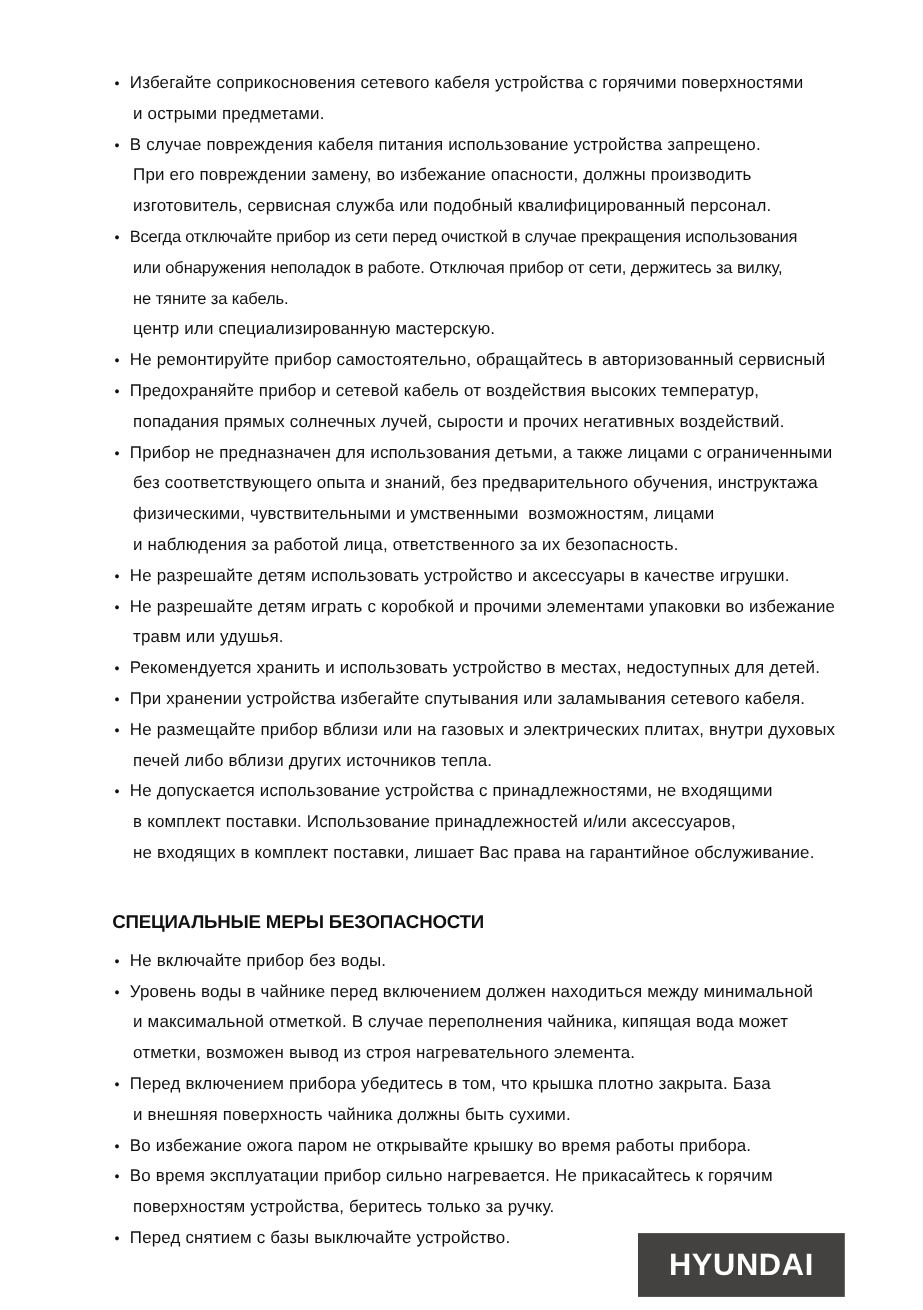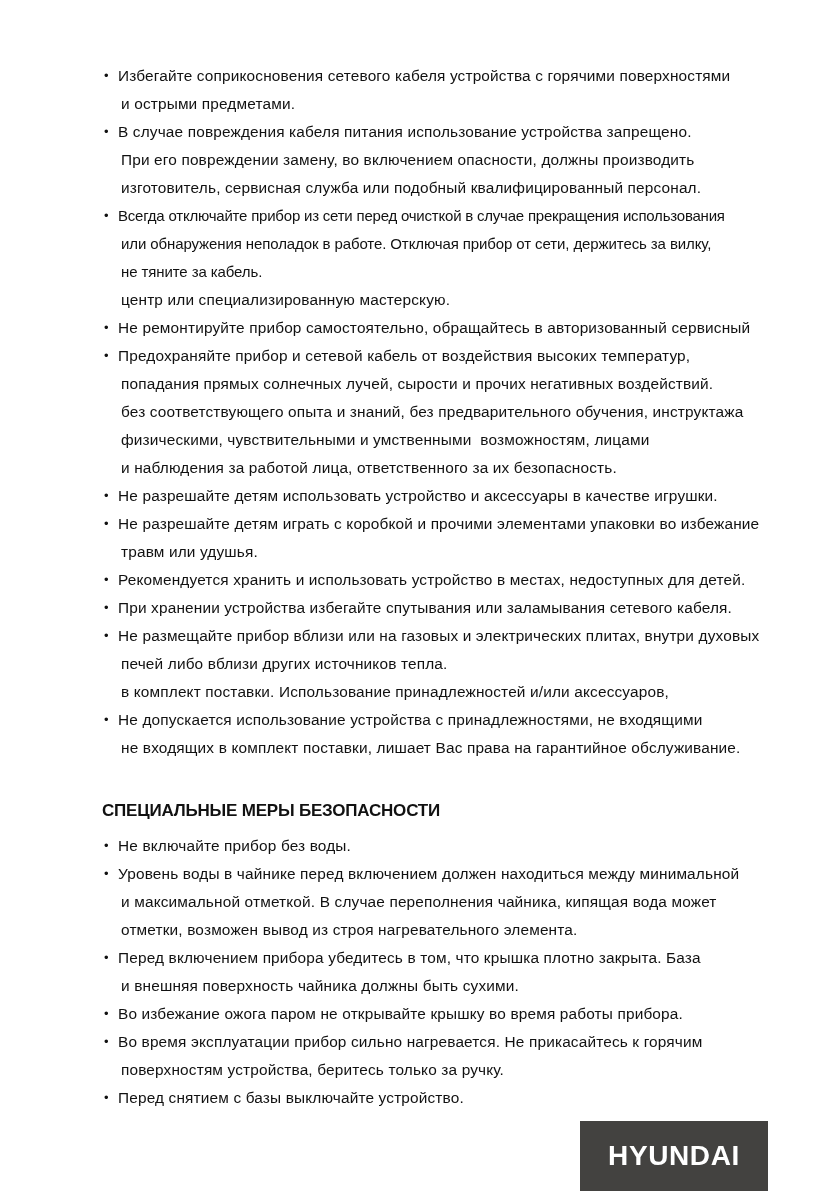--- a/index.html
+++ b/index.html
@@ -73,21 +73,21 @@
     padding: 0;
   }
   .gap-before-heading { height: 34px; }
   .gap-after-heading  { height: 6px; }
 
   #brand-logo {
     position: absolute;
     left: 580px;
     top: 1121px;
     width: 188px;
-    height: 70px;
+    height: 58px;
     background: #434240;
     display: flex;
     align-items: center;
     justify-content: center;
   }
   #brand-logo .brand-text {
     color: #ffffff;
     font-size: 28px;
     font-weight: bold;
     letter-spacing: 0.6px;
@@ -102,37 +102,38 @@
 
   <div id="content">
 
     <div id="general-safety-list">
         <div class="bullet-item">
           <span class="line first">Избегайте соприкосновения сетевого кабеля устройства с горячими поверхностями</span>
           <span class="line cont">и острыми предметами.</span>
         </div>
         <div class="bullet-item">
           <span class="line first">В случае повреждения кабеля питания использование устройства запрещено.</span>
-          <span class="line cont">При его повреждении замену, во включением опасности, должны производить</span>
+          <span class="line cont">При его повреждении замену, во избежание опасности, должны производить</span>
           <span class="line cont">изготовитель, сервисная служба или подобный квалифицированный персонал.</span>
         </div>
         <div class="bullet-item">
           <span class="line first sq1">Всегда отключайте прибор из сети перед очисткой в случае прекращения использования</span>
           <span class="line cont sq2">или обнаружения неполадок в работе. Отключая прибор от сети, держитесь за вилку,</span>
           <span class="line cont sq2">не тяните за кабель.</span>
         </div>
         <div class="bullet-item">
           <span class="line cont">центр или специализированную мастерскую.</span>
           <span class="line first">Не ремонтируйте прибор самостоятельно, обращайтесь в авторизованный сервисный</span>
         </div>
         <div class="bullet-item">
           <span class="line first">Предохраняйте прибор и сетевой кабель от воздействия высоких температур,</span>
           <span class="line cont">попадания прямых солнечных лучей, сырости и прочих негативных воздействий.</span>
         </div>
         <div class="bullet-item">
+          <span class="line first">Прибор не предназначен для использования детьми, а также лицами с ограниченными</span>
           <span class="line cont">без соответствующего опыта и знаний, без предварительного обучения, инструктажа</span>
           <span class="line cont">физическими, чувствительными и умственными  возможностям, лицами</span>
           <span class="line cont">и наблюдения за работой лица, ответственного за их безопасность.</span>
         </div>
         <div class="bullet-item">
           <span class="line first">Не разрешайте детям использовать устройство и аксессуары в качестве игрушки.</span>
         </div>
         <div class="bullet-item">
           <span class="line first">Не разрешайте детям играть с коробкой и прочими элементами упаковки во избежание</span>
           <span class="line cont">травм или удушья.</span>
@@ -141,22 +142,22 @@
           <span class="line first">Рекомендуется хранить и использовать устройство в местах, недоступных для детей.</span>
         </div>
         <div class="bullet-item">
           <span class="line first">При хранении устройства избегайте спутывания или заламывания сетевого кабеля.</span>
         </div>
         <div class="bullet-item">
           <span class="line first">Не размещайте прибор вблизи или на газовых и электрических плитах, внутри духовых</span>
           <span class="line cont">печей либо вблизи других источников тепла.</span>
         </div>
         <div class="bullet-item">
+          <span class="line first">Не допускается использование устройства с принадлежностями, не входящими</span>
           <span class="line cont">в комплект поставки. Использование принадлежностей и/или аксессуаров,</span>
-          <span class="line first">Не допускается использование устройства с принадлежностями, не входящими</span>
           <span class="line cont">не входящих в комплект поставки, лишает Вас права на гарантийное обслуживание.</span>
         </div>
       </div>
 
     <div class="gap-before-heading"></div>
 
     <h2 class="section-heading">СПЕЦИАЛЬНЫЕ МЕРЫ БЕЗОПАСНОСТИ</h2>
 
     <div class="gap-after-heading"></div>
 

